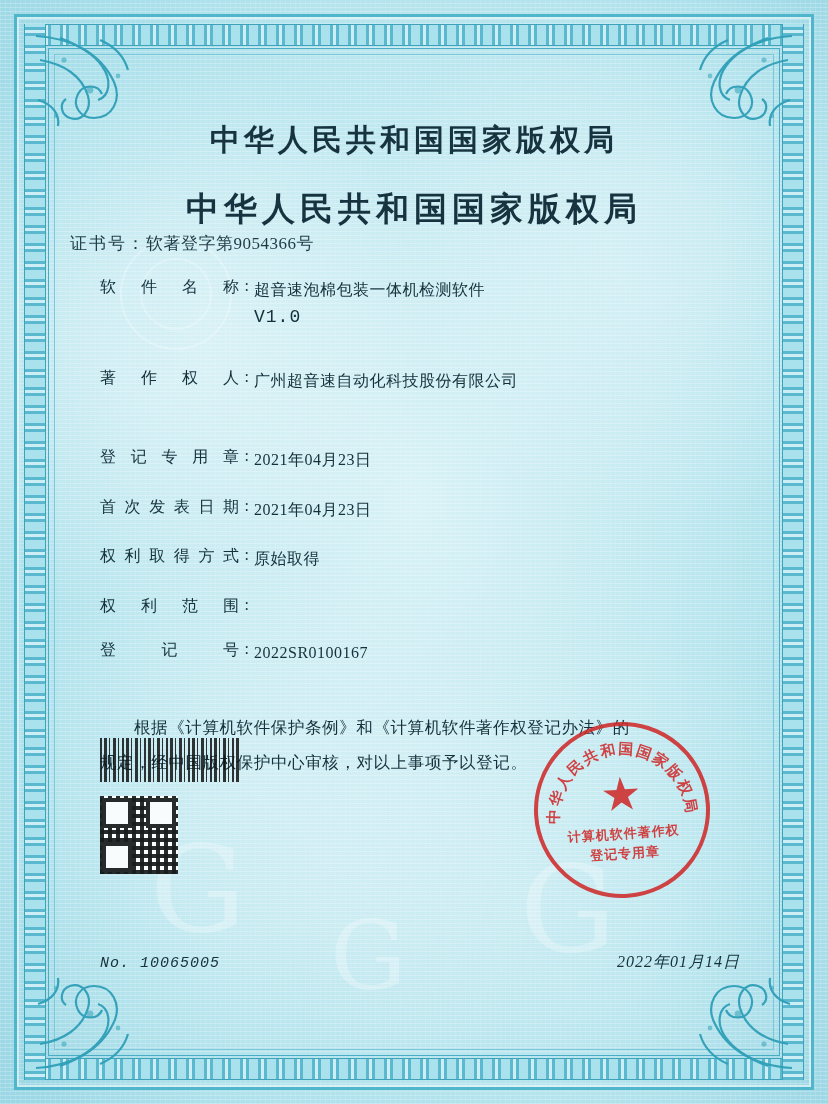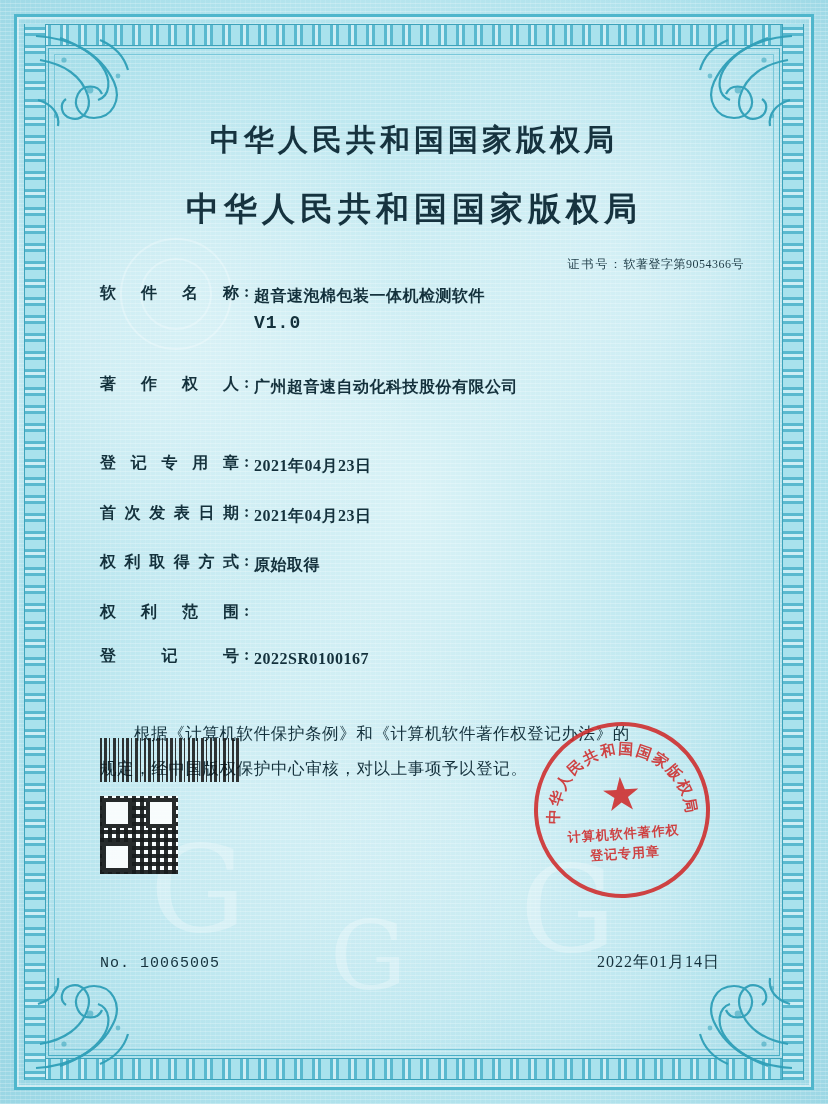--- a/index.html
+++ b/index.html
@@ -120,33 +120,31 @@
   .title-sub {
     text-align: center;
     font-size: 33px;
     font-weight: bold;
     letter-spacing: 5px;
     color: #16333f;
     margin-top: 26px;
     font-family: "DejaVu Serif", "Liberation Serif", serif;
   }
   .cert-no {
-    text-align: right;
-    font-size: 12px;
+    text-align: left;
+    font-size: 17px;
     color: #1d3b46;
-    margin-top: 24px;
     padding-right: 14px;
     letter-spacing: 0.5px;
   }
   .cert-no .label { letter-spacing: 2px; }
 
   .fields {
-    margin-top: 10px;
+    margin-top: 22px;
     padding-left: 30px;
-    font-weight: bold;
   }
   .field-row {
     display: flex;
     align-items: flex-start;
     margin-bottom: 17px;
     font-size: 16px;
     color: #14313c;
     letter-spacing: 0.5px;
   }
   .field-label {
@@ -273,27 +271,28 @@
     font-size: 13px;
     font-weight: bold;
     line-height: 1.5;
     letter-spacing: 1px;
     font-family: "DejaVu Serif", "Liberation Serif", serif;
   }
 
   .footer {
     position: absolute;
     left: 100px;
-    right: 108px;
+    right: 88px;
     top: 952px;
     display: flex;
     justify-content: space-between;
     align-items: baseline;
     font-size: 15px;
     color: #14313c;
+    font-style: italic;
   }
   .footer .serial {
     font-family: "Liberation Mono", "DejaVu Sans Mono", monospace;
     letter-spacing: 1px;
     font-size: 15px;
   }
   .footer .date {
     font-size: 16px;
     letter-spacing: 1px;
     margin-left: 36px;

